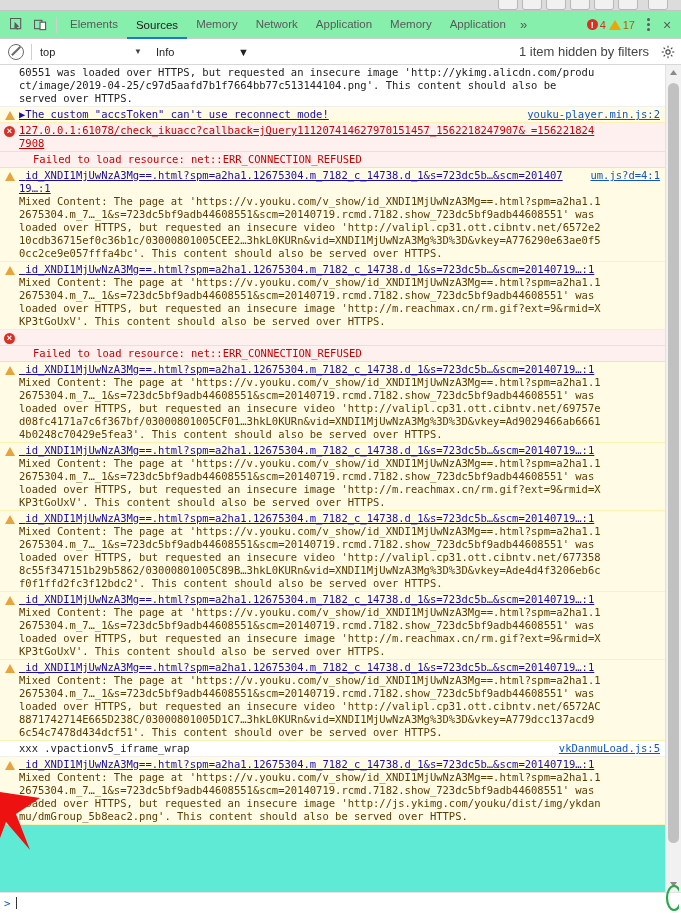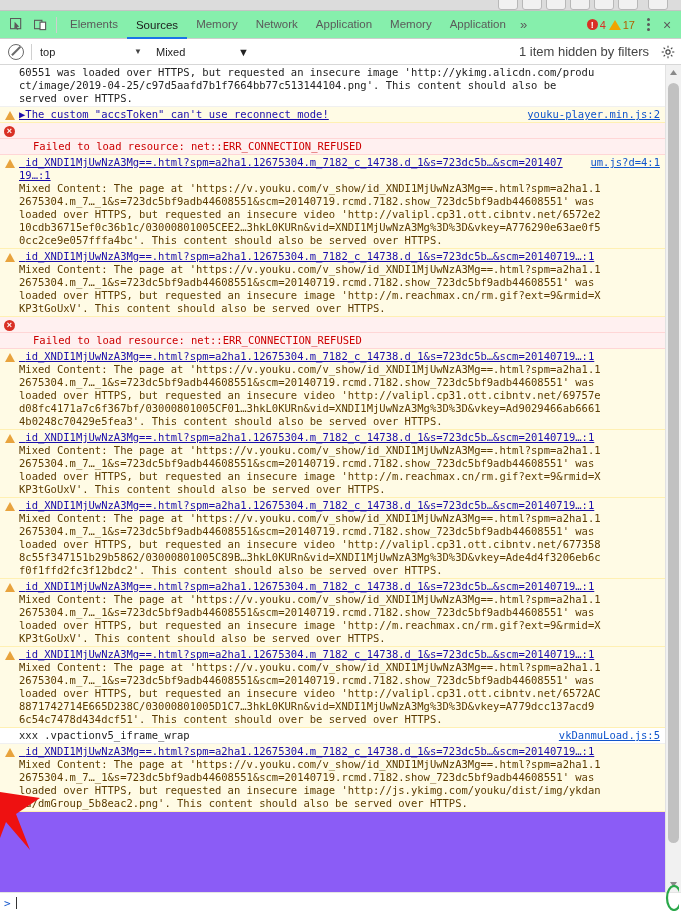--- a/index.html
+++ b/index.html
@@ -165,21 +165,21 @@
   }
   .gear {
     width: 18px; height: 18px; display:flex; align-items:center; justify-content:center;
   }
 
   
   .console {
     flex: 1 1 auto;
     position: relative;
     overflow: hidden;
-    background: #8b5cf6;
+    background: #5eead4;
     font-family: "DejaVu Sans Mono", monospace;
     font-size: 10.5px;
     line-height: 13px;
   }
   .rows {
     position: absolute;
     left: 0; right: 15px;
     top: 0;
     padding-left: 0;
   }
@@ -343,21 +343,21 @@
   </div>
 
   <div class="filterbar">
     <div class="noentry"></div>
     <div class="vsep"></div>
     <div class="select-top">
       <span>top</span>
       <span class="car">▼</span>
     </div>
     <div class="level-select">
-      <span>Mixed</span>
+      <span>Info</span>
       <span class="car">▼</span>
     </div>
     <div class="spacer"></div>
     <div class="hidden-note">1 item hidden by filters</div>
     <div class="gear">
       <svg width="14" height="14" viewBox="0 0 16 16">
         <circle cx="8" cy="8" r="2.4" fill="none" stroke="#4a4a4a" stroke-width="1.3"></circle>
         <g stroke="#4a4a4a" stroke-width="1.3">
           <line x1="8" y1="0.8" x2="8" y2="3.2"></line>
           <line x1="8" y1="12.8" x2="8" y2="15.2"></line>
@@ -383,20 +383,22 @@
         <div class="row warn">
           <div class="gutter">
             <div class="warnico"></div>
           </div>
           <div class="body"><a class="src">youku-player.min.js:2</a><span class="lnkblk">▶The custom "accsToken" can't use reconnect mode!</span></div>
         </div>
         <div class="row err">
           <div class="gutter">
             <div class="errico">×</div>
           </div>
+          <div class="body"><span class="redlink">127.0.0.1:61078/check_ikuacc?callback=jQuery111207414627970151457_1562218247907&amp; =156221824</span>
+<span class="redlink">7908</span></div>
         </div>
         <div class="row err">
           <div class="gutter"></div>
           <div class="body errmsg-sub">Failed to load resource: net::ERR_CONNECTION_REFUSED</div>
         </div>
         <div class="row warn">
           <div class="gutter">
             <div class="warnico"></div>
           </div>
           <div class="body"><a class="src">um.js?d=4:1</a><span class="lnkblk"> id_XNDI1MjUwNzA3Mg==.html?spm=a2ha1.12675304.m_7182_c_14738.d_1&amp;s=723dc5b…&amp;scm=20140719…:1</span>

